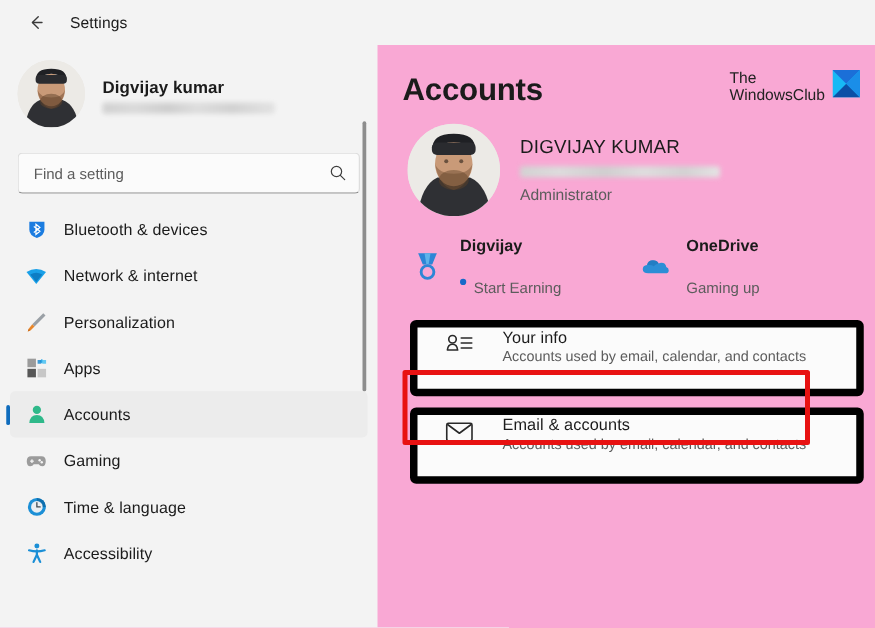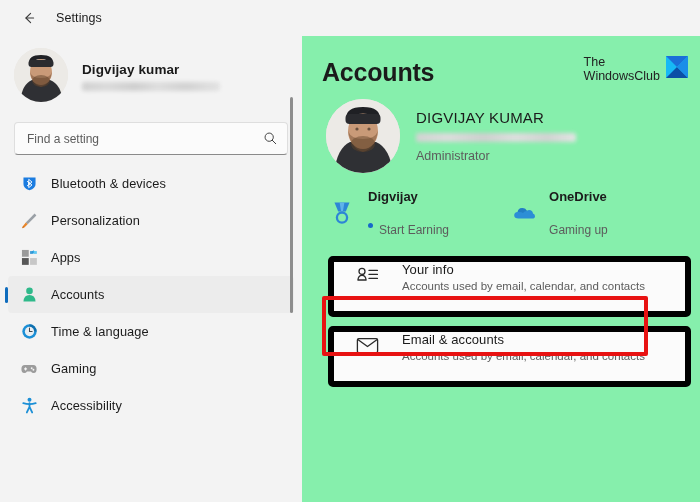--- a/index.html
+++ b/index.html
@@ -7,21 +7,21 @@
     width: 700px; height: 502px;
     overflow: hidden;
     font-family: "Liberation Sans", sans-serif;
     background: #f3f3f3;
     color: #1b1b1b;
     -webkit-font-smoothing: antialiased;
   }
   .app {
     position: relative;
     width: 700px; height: 502px;
-    background: #86efac;
+    background: #f9a8d4;
     display: flex;
     flex-direction: column;
   }
 
   
   .titlebar {
     height: 36px;
     flex: 0 0 36px;
     display: flex;
     align-items: center;
@@ -333,20 +333,29 @@
           <span class="nav-ico">
             <svg width="17" height="17" viewBox="0 0 18 18">
               <path d="M2.6 2.6 H15.4 V9.4 Q15.4 14.2 9 16.2 Q2.6 14.2 2.6 9.4 Z" fill="#1b7ce0"></path>
               <path d="M8.2 4.6 L11.6 7.4 L8.2 10.2 V4.6 Z M8.2 7.8 L11.6 10.6 L8.2 13.4 V7.8 Z M6.4 6.6 L10 9.2" stroke="#ffffff" stroke-width="1" fill="none"></path>
               <path d="M6.4 11.6 L10 9" stroke="#ffffff" stroke-width="1" fill="none"></path>
             </svg>
           </span>
           <span class="nav-label">Bluetooth &amp; devices</span>
         </div>
 
+        <div class="nav-item">
+          <span class="nav-ico">
+            <svg width="18" height="18" viewBox="0 0 18 18">
+              <path d="M1.2 5.6 Q9 0.6 16.8 5.6 L9 15.2 Z" fill="#19a0e8"></path>
+              <path d="M4.2 7.6 Q9 4.6 13.8 7.6 L9 13.6 Z" fill="#0d7dc4"></path>
+            </svg>
+          </span>
+          <span class="nav-label">Network &amp; internet</span>
+        </div>
 
         <div class="nav-item">
           <span class="nav-ico">
             <svg width="18" height="18" viewBox="0 0 18 18">
               <path d="M14.6 1.6 L16.4 3.4 L7.6 12.2 L5.8 10.4 Z" fill="#9aa0a6"></path>
               <path d="M5.8 10.4 L7.6 12.2 L4.4 15.4 L2.2 16.2 L3 14 Z" fill="#e8862a"></path>
               <path d="M2.2 16.2 L3 14 L4.1 15.1 Z" fill="#c96a18"></path>
             </svg>
           </span>
           <span class="nav-label">Personalization</span>
@@ -371,41 +380,41 @@
             <svg width="17" height="17" viewBox="0 0 18 18">
               <circle cx="9" cy="5.2" r="3.5" fill="#2fb98a"></circle>
               <path d="M2.6 16.4 Q3.2 9.6 9 9.6 Q14.8 9.6 15.4 16.4 Z" fill="#2fb98a"></path>
             </svg>
           </span>
           <span class="nav-label">Accounts</span>
         </div>
 
         <div class="nav-item">
           <span class="nav-ico">
-            <svg width="17" height="17" viewBox="0 0 18 18">
-              <circle cx="9" cy="9" r="7.6" fill="#1b8fd6"></circle>
-              <path d="M9 1.4 A7.6 7.6 0 0 1 16.6 9 L9 9 Z" fill="#0e6fae"></path>
-              <circle cx="9" cy="9" r="4.9" fill="#e9eef2"></circle>
-              <path d="M9 5.4 V9 H11.8" stroke="#3f4a52" stroke-width="1.1" fill="none" stroke-linecap="round"></path>
-            </svg>
-          </span>
-          <span class="nav-label">Time &amp; language</span>
-        </div>
-
-        <div class="nav-item">
-          <span class="nav-ico">
             <svg width="18" height="18" viewBox="0 0 18 18">
               <path d="M4.8 5 H13.2 Q16.6 5 16.6 9 Q16.6 13 13.8 13 Q11.8 13 11 11.4 H7 Q6.2 13 4.2 13 Q1.4 13 1.4 9 Q1.4 5 4.8 5 Z" fill="#9b9b9b"></path>
               <rect x="4" y="8.3" width="3.1" height="1.1" rx=".5" fill="#f4f4f4"></rect>
               <rect x="5" y="7.3" width="1.1" height="3.1" rx=".5" fill="#f4f4f4"></rect>
               <circle cx="11.7" cy="8.2" r=".95" fill="#f4f4f4"></circle>
               <circle cx="13.4" cy="9.8" r=".95" fill="#f4f4f4"></circle>
             </svg>
           </span>
           <span class="nav-label">Gaming</span>
+        </div>
+
+        <div class="nav-item">
+          <span class="nav-ico">
+            <svg width="17" height="17" viewBox="0 0 18 18">
+              <circle cx="9" cy="9" r="7.6" fill="#1b8fd6"></circle>
+              <path d="M9 1.4 A7.6 7.6 0 0 1 16.6 9 L9 9 Z" fill="#0e6fae"></path>
+              <circle cx="9" cy="9" r="4.9" fill="#e9eef2"></circle>
+              <path d="M9 5.4 V9 H11.8" stroke="#3f4a52" stroke-width="1.1" fill="none" stroke-linecap="round"></path>
+            </svg>
+          </span>
+          <span class="nav-label">Time &amp; language</span>
         </div>
 
         <div class="nav-item">
           <span class="nav-ico">
             <svg width="17" height="17" viewBox="0 0 18 18">
               <circle cx="9" cy="3" r="2.1" fill="#1b8fd6"></circle>
               <path d="M2.4 6.6 Q9 8.6 15.6 6.6" stroke="#1b8fd6" stroke-width="1.9" fill="none" stroke-linecap="round"></path>
               <path d="M9 6.6 L9 10.4 L6.2 16.4 M9 10.4 L11.8 16.4" stroke="#1b8fd6" stroke-width="1.9" fill="none" stroke-linecap="round"></path>
             </svg>
           </span>

